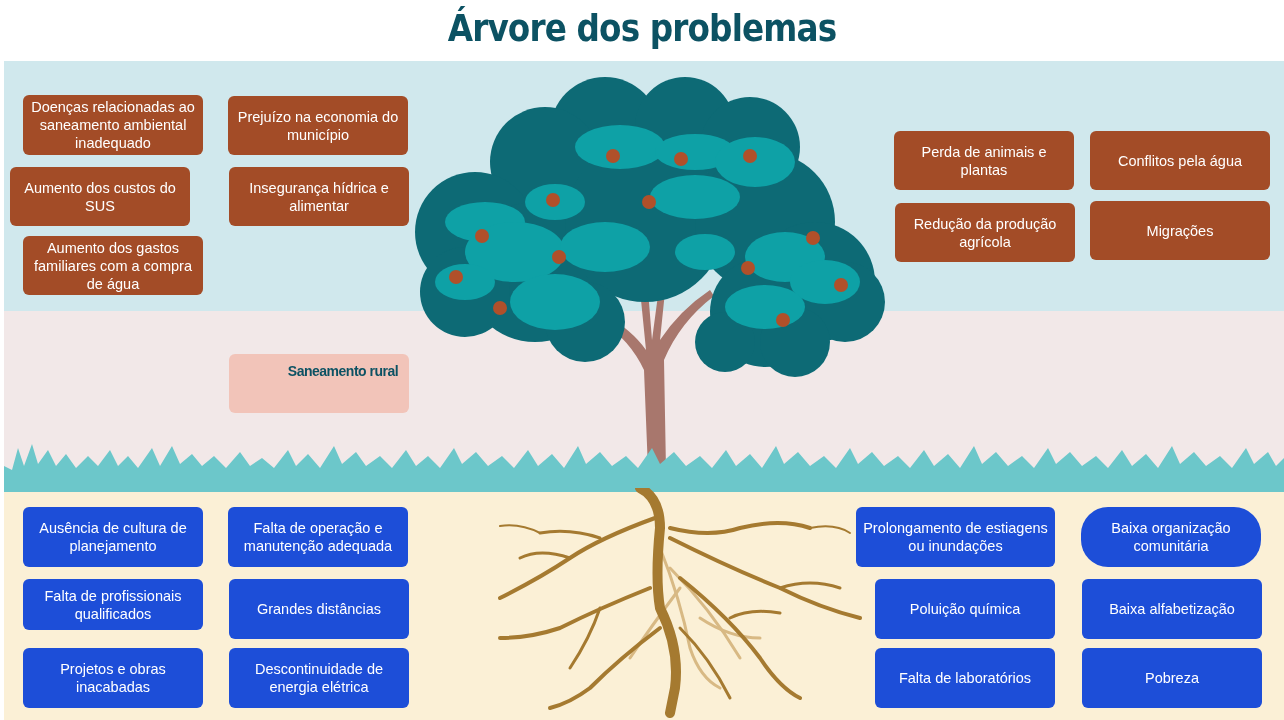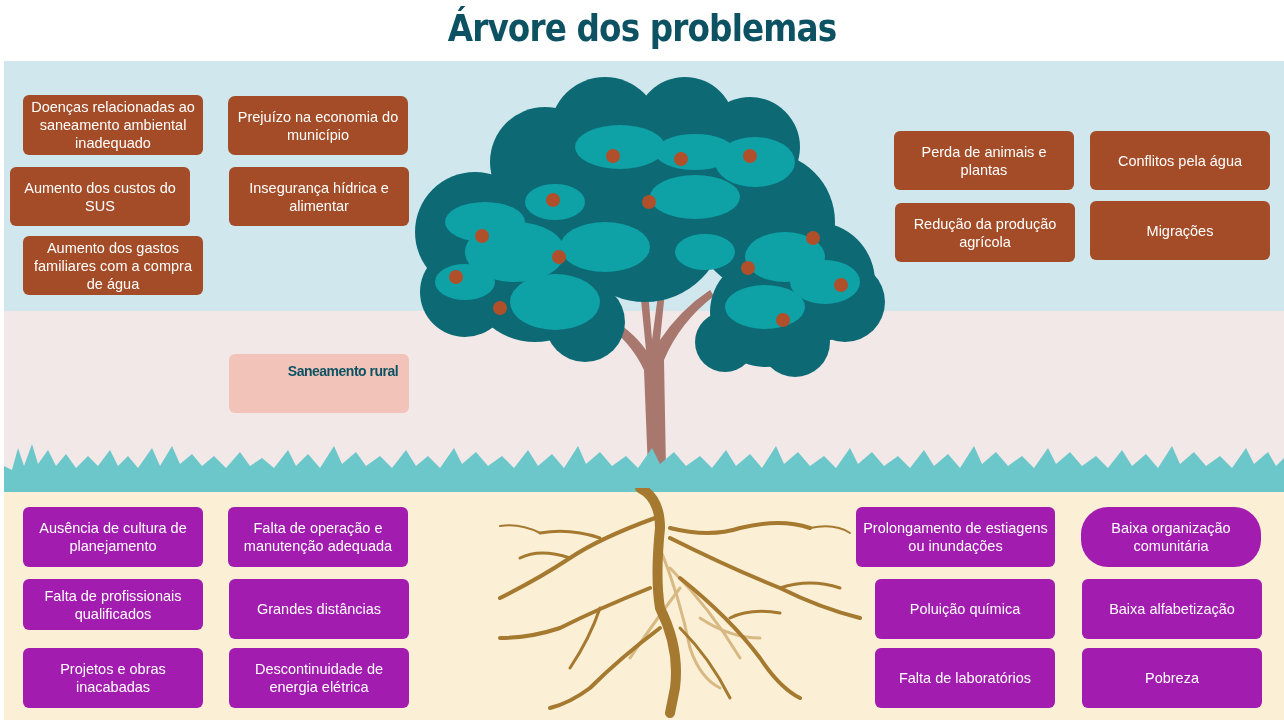--- a/index.html
+++ b/index.html
@@ -4,21 +4,21 @@
 <style>
   html,body{margin:0;padding:0;background:#ffffff;}
   body{width:1284px;height:720px;position:relative;overflow:hidden;font-family:"Liberation Sans",sans-serif;}
   .title{position:absolute;left:0;top:6px;width:1284px;text-align:center;font-family:"DejaVu Sans",sans-serif;font-weight:bold;font-size:38px;color:#0c5263;letter-spacing:-1px;transform:scaleX(0.86);}
   .sky{position:absolute;left:4px;top:61px;width:1280px;height:250px;background:#d0e8ed;}
   .mid{position:absolute;left:4px;top:311px;width:1280px;height:160px;background:#f2e8e8;}
   .soil{position:absolute;left:4px;top:488px;width:1280px;height:232px;background:#fbf0d6;}
   .grass{position:absolute;left:4px;top:436px;width:1280px;height:56px;}
   .box{position:absolute;border-radius:6px;color:#fff;font-size:14.5px;line-height:18px;text-align:center;display:flex;align-items:center;justify-content:center;box-sizing:border-box;padding:0 6px;}
   .eff{background:#a34c27;}
-  .cause{background:#a21caf;}
+  .cause{background:#1d4ed8;}
   .core{position:absolute;left:229px;top:354px;width:180px;height:59px;background:#f2c4b9;border-radius:6px;text-align:center;color:#0c5263;}
   .core .l1{font-size:14px;font-weight:bold;margin-top:9px;letter-spacing:-0.5px;padding-left:48px;}
   .core .l2{font-size:19px;font-weight:bold;margin-top:2px;}
   svg{position:absolute;}
 </style>
 </head>
 <body>
 
 <div class="title">Árvore dos problemas</div>
 
@@ -105,21 +105,21 @@
     <path d="M200 90 Q250 130 280 170 Q300 200 320 210" stroke-width="4"></path>
     <path d="M200 140 Q230 170 250 210" stroke-width="3"></path>
     <path d="M300 100 Q330 90 360 100" stroke-width="3"></path>
     <path d="M250 130 Q270 120 300 125" stroke-width="3"></path>
     <path d="M60 45 Q40 35 20 38" stroke-width="2"></path>
     <path d="M330 40 Q355 35 370 45" stroke-width="2"></path>
   </g>
 </svg>
 
 <div class="box eff" style="left:23px;top:95px;width:180px;height:60px;">Doenças relacionadas ao saneamento ambiental inadequado</div>
-<div class="box eff" style="left:228px;top:96px;width:180px;height:59px;border-radius:7px;">Prejuízo na economia do município</div>
+<div class="box eff" style="left:228px;top:96px;width:180px;height:59px;">Prejuízo na economia do município</div>
 <div class="box eff" style="left:10px;top:167px;width:180px;height:59px;">Aumento dos custos do SUS</div>
 <div class="box eff" style="left:229px;top:167px;width:180px;height:59px;">Insegurança hídrica e alimentar</div>
 <div class="box eff" style="left:23px;top:236px;width:180px;height:59px;">Aumento dos gastos familiares com a compra de água</div>
 
 <div class="box eff" style="left:894px;top:131px;width:180px;height:59px;">Perda de animais e plantas</div>
 <div class="box eff" style="left:1090px;top:131px;width:180px;height:59px;text-align:center;">Conflitos pela água</div>
 <div class="box eff" style="left:895px;top:203px;width:180px;height:59px;">Redução da produção agrícola</div>
 <div class="box eff" style="left:1090px;top:201px;width:180px;height:59px;">Migrações</div>
 
 <div class="core">

